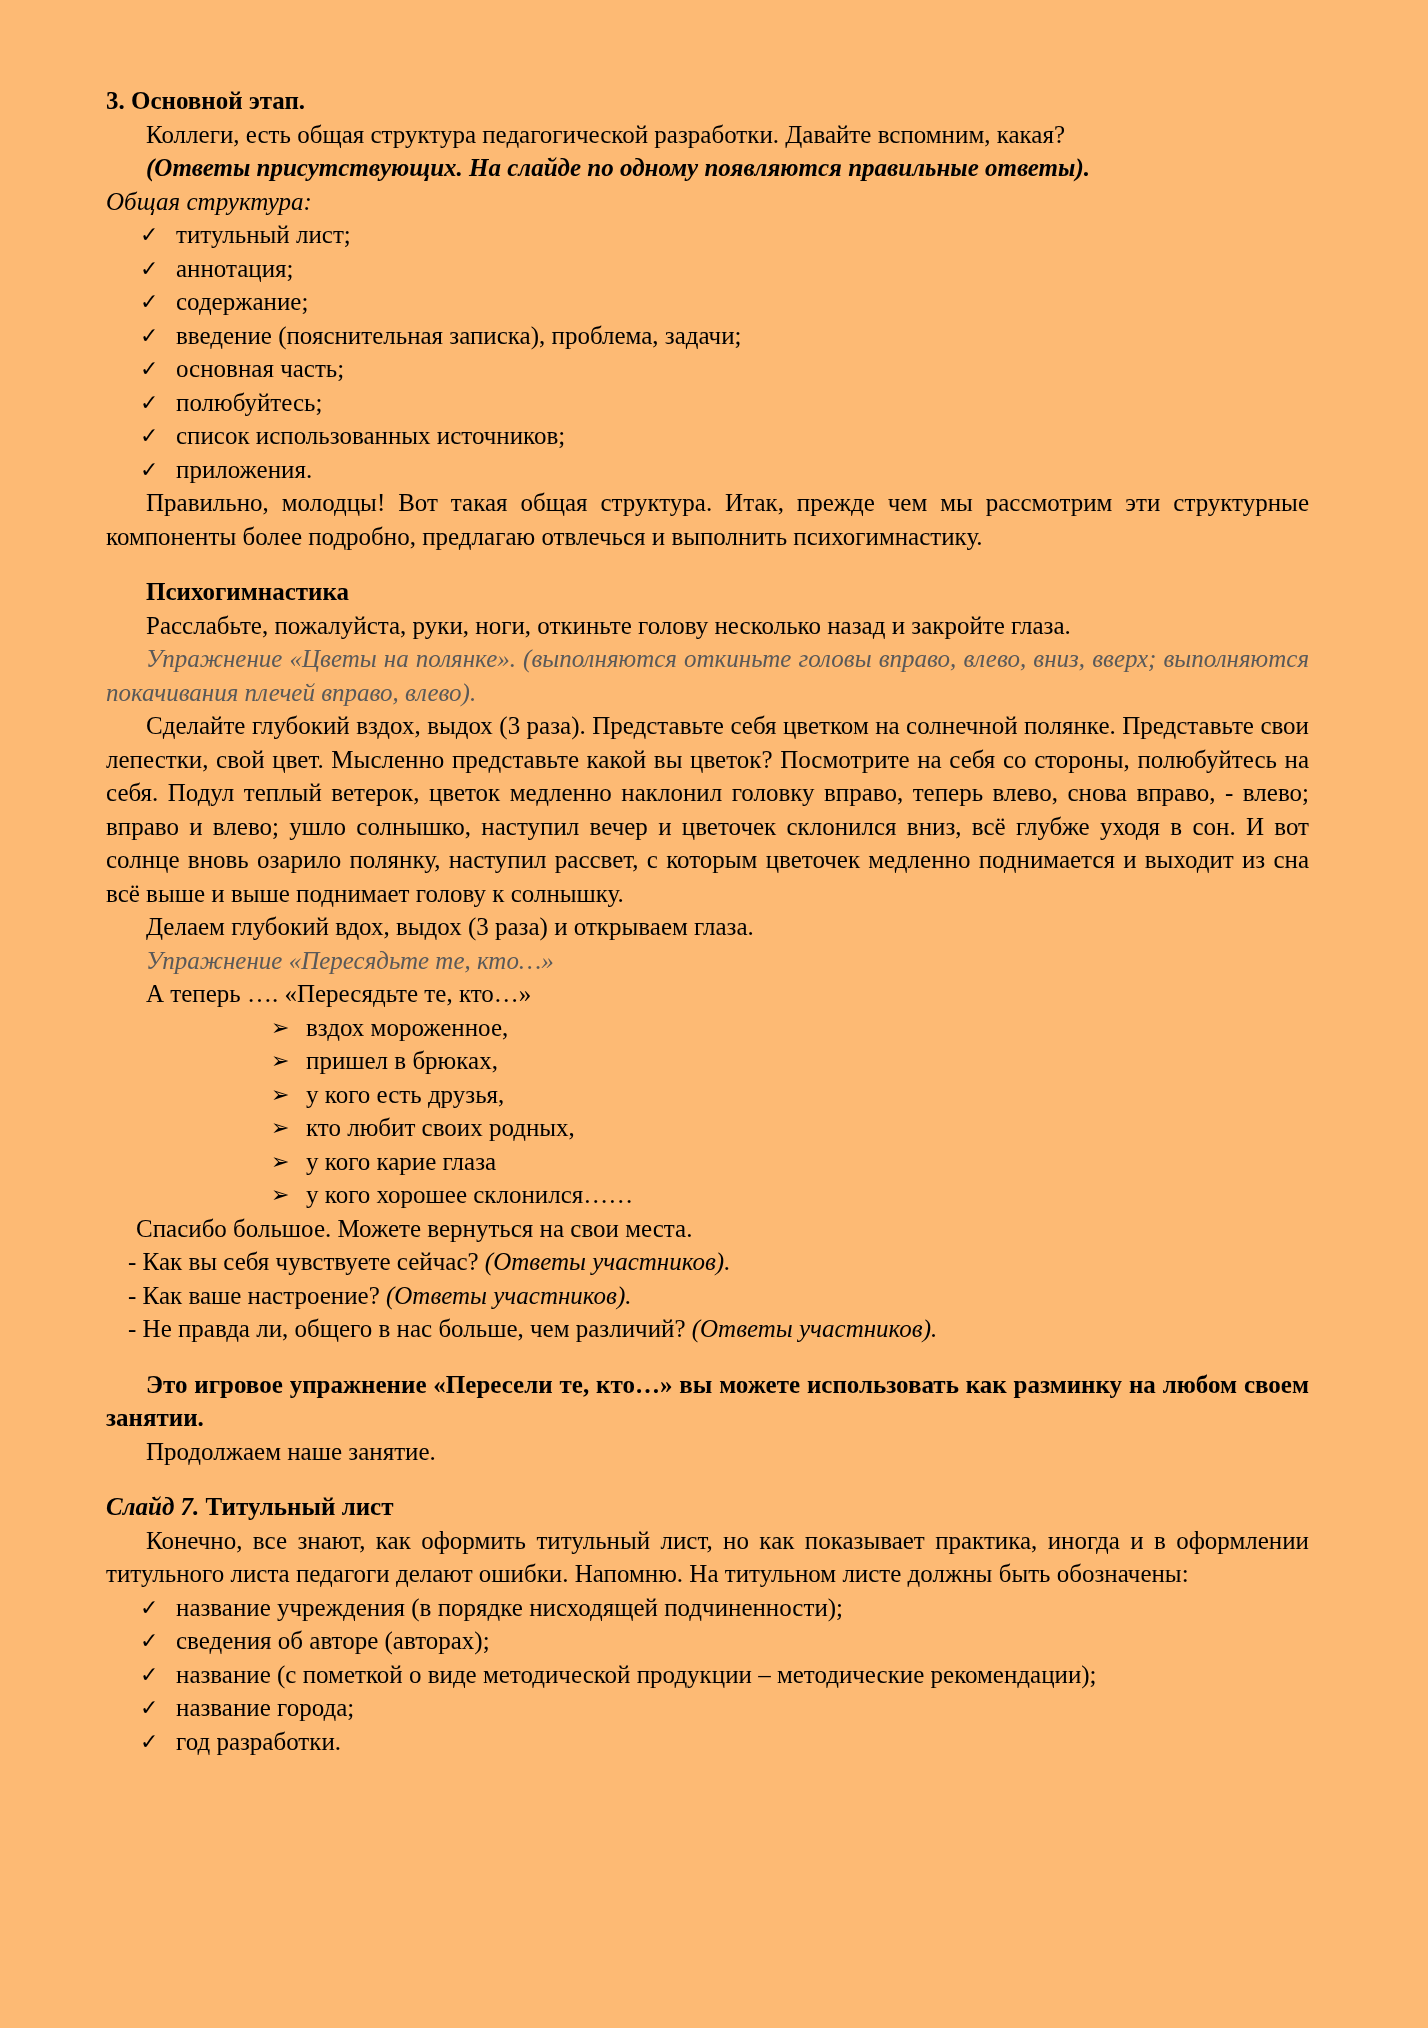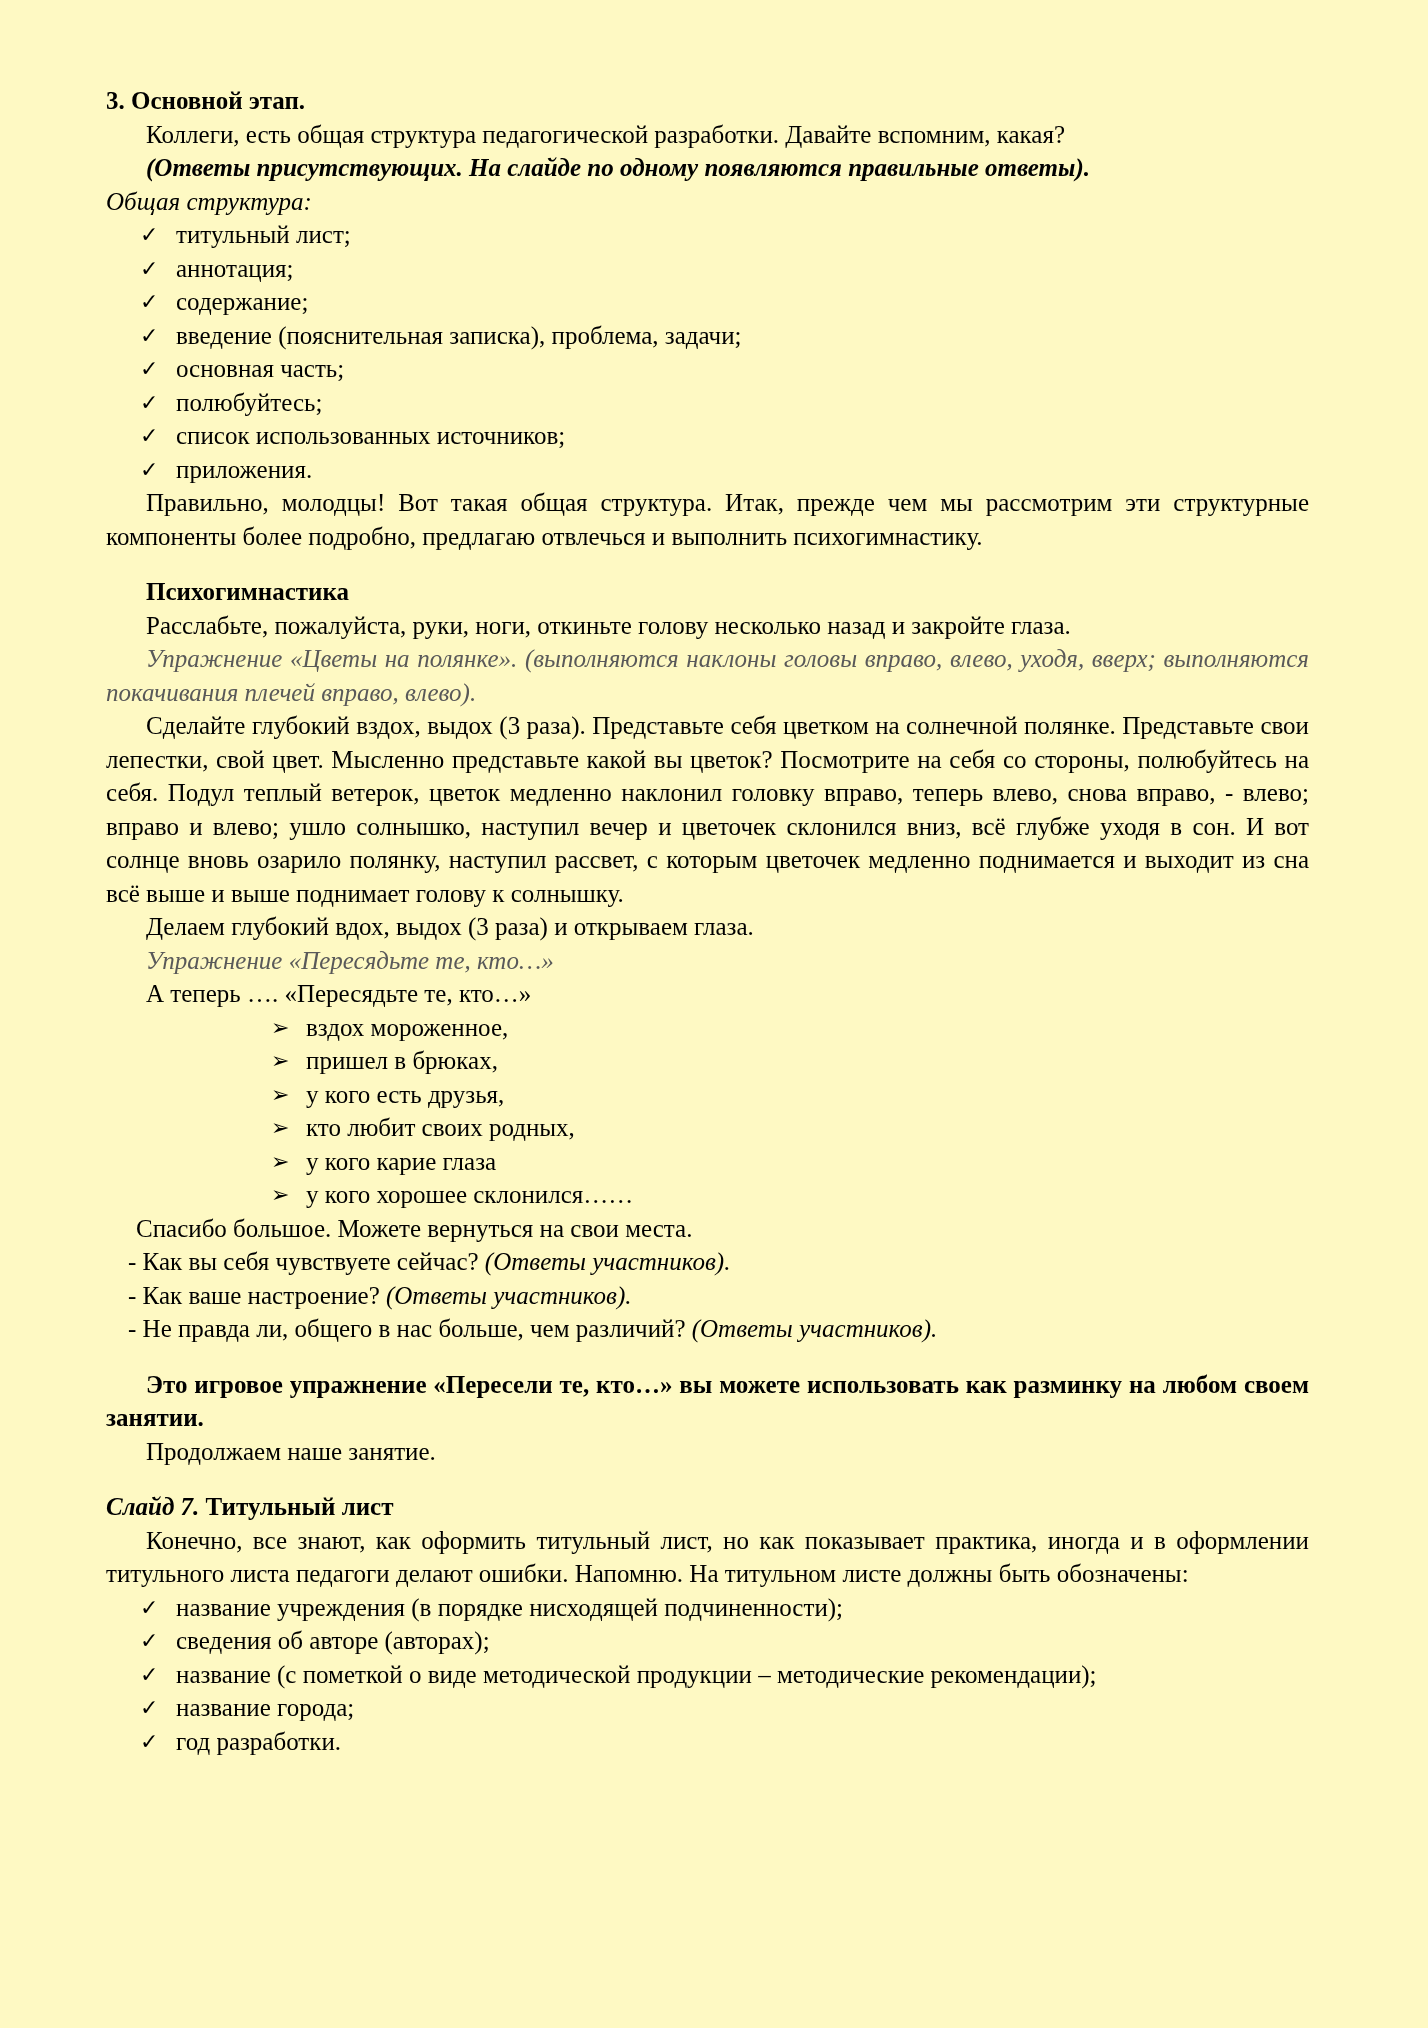--- a/index.html
+++ b/index.html
@@ -10,21 +10,21 @@
     color: #000000;
     font-family: "Liberation Serif", "DejaVu Serif", "DejaVu Sans", serif;
     font-size: 25px;
     line-height: 33.5px;
   }
   .page {
     box-sizing: border-box;
     width: 1428px;
     height: 2028px;
     padding: 84px 119px 40px 106px;
-    background: #fef9c3;
+    background: #fdba74;
     overflow: hidden;
   }
   p, h1 { margin: 0; font-size: 25px; font-weight: normal; }
   .b { font-weight: bold; }
   .i { font-style: italic; }
   .bi { font-weight: bold; font-style: italic; }
   .u { }
   .muted { color: #595959; font-style: italic; }
   .indent { text-indent: 40px; }
   .indent-sm { text-indent: 30px; }
@@ -66,21 +66,21 @@
   </div>
 
   <p class="indent just">Правильно, молодцы! Вот такая общая структура. Итак, прежде чем мы рассмотрим эти структурные компоненты более подробно, предлагаю отвлечься и выполнить психогимнастику.</p>
 
   <div class="gap"></div>
 
   <p class="indent b">Психогимнастика</p>
 
   <p class="indent">Расслабьте, пожалуйста, руки, ноги, откиньте голову несколько назад и закройте глаза.</p>
 
-  <p class="indent muted just">Упражнение «Цветы на полянке». (выполняются наклоны головы вправо, влево, уходя, вверх; выполняются покачивания плечей вправо, влево).</p>
+  <p class="indent muted just">Упражнение «Цветы на полянке». (выполняются откиньте головы вправо, влево, вниз, вверх; выполняются покачивания плечей вправо, влево).</p>
 
   <p class="indent just"><span>Сделайте глубокий </span><span class="u">вздох, выдох</span><span> (3 раза). Представьте себя цветком на солнечной полянке. Представьте свои лепестки, свой цвет. Мысленно представьте какой вы цветок? Посмотрите на себя со стороны, полюбуйтесь на себя. Подул теплый ветерок, цветок медленно наклонил головку вправо, теперь влево, снова вправо, - влево; вправо и влево; ушло солнышко, наступил вечер и цветочек склонился вниз, всё глубже уходя в сон. И вот солнце вновь озарило полянку, наступил рассвет, с которым цветочек медленно поднимается и выходит из сна всё выше и выше поднимает голову к солнышку.</span></p>
 
   <p class="indent">Делаем глубокий вдох, выдох (3 раза) и открываем глаза.</p>
 
   <p class="indent muted">Упражнение «Пересядьте те, кто…»</p>
 
   <p class="indent">А теперь …. «Пересядьте те, кто…»</p>
 
   <div class="move-list">

